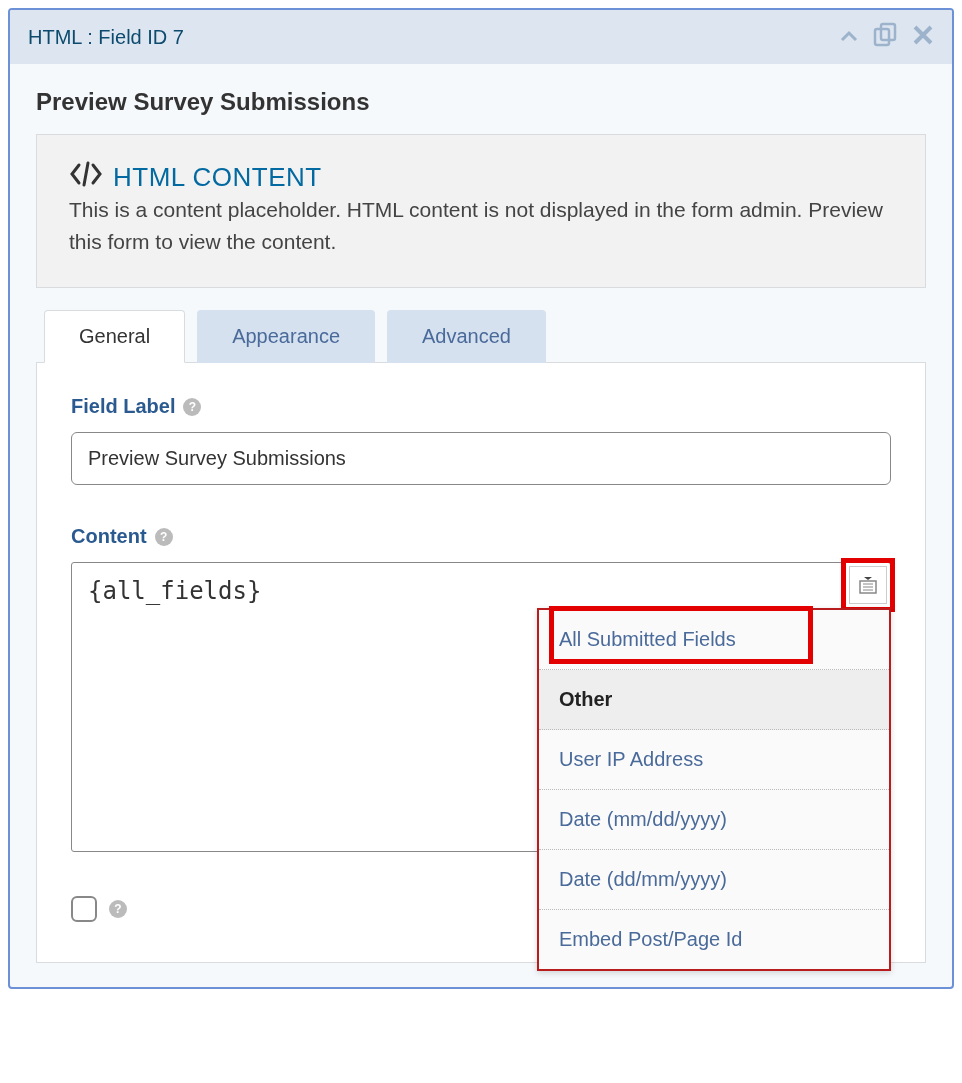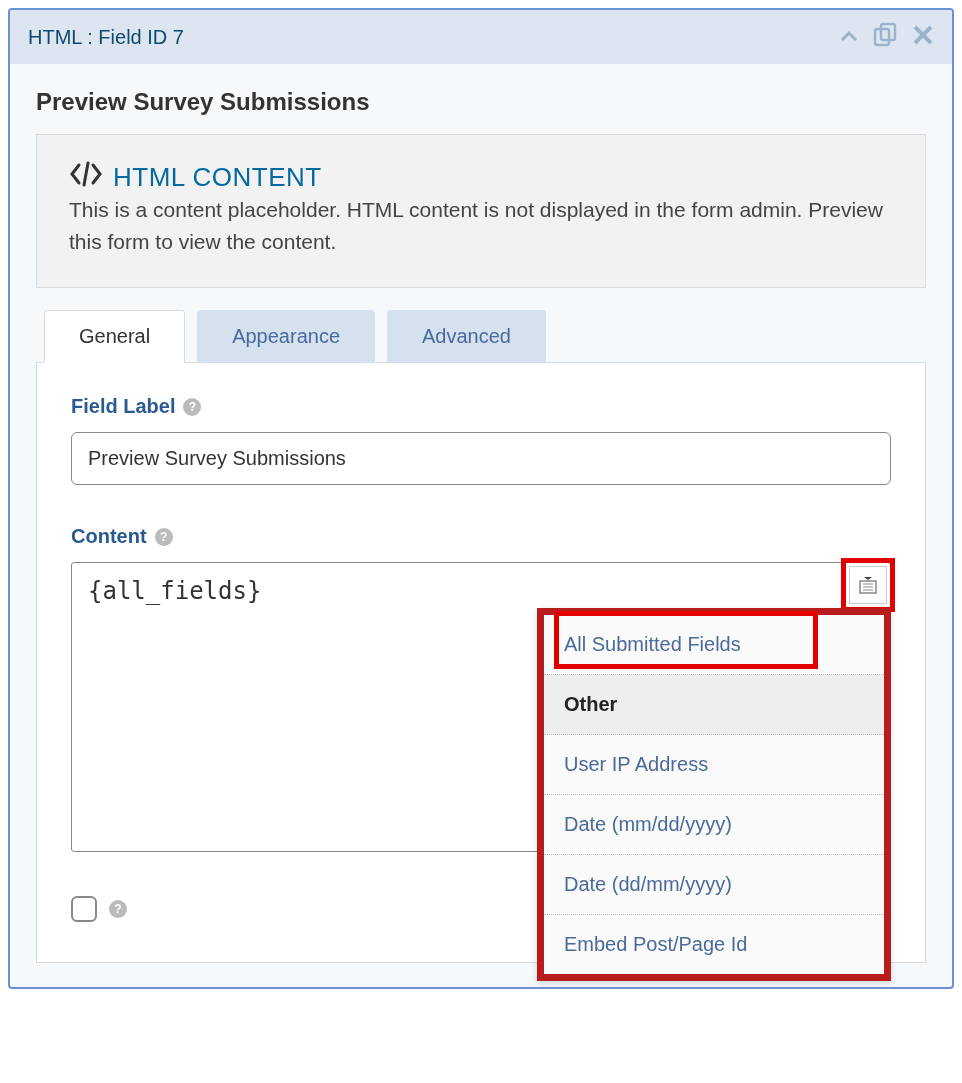--- a/index.html
+++ b/index.html
@@ -159,21 +159,21 @@
   height: 54px;
   border: 5px solid #e30000;
   pointer-events: none;
 }
 .dropdown {
   position: absolute;
   right: 0;
   top: 46px;
   width: 354px;
   background: #f5f5f5;
-  border: 7px solid #b91c1c;
+  border: 2px solid #b91c1c;
   box-shadow: 0 2px 6px rgba(0,0,0,0.15);
 }
 .dropdown-inner {
   max-height: 360px;
   overflow-y: scroll;
 }
 .dropdown-item {
   padding: 18px 20px;
   font-size: 20px;
   color: #4a6a9a;

